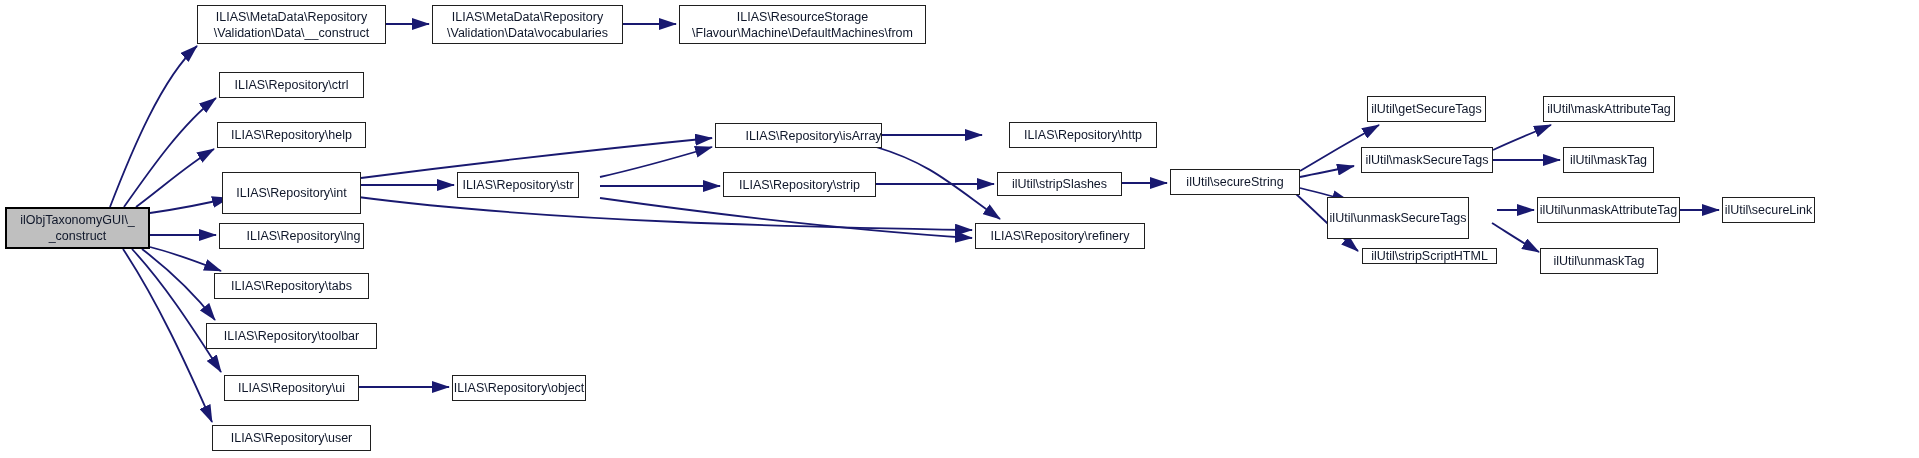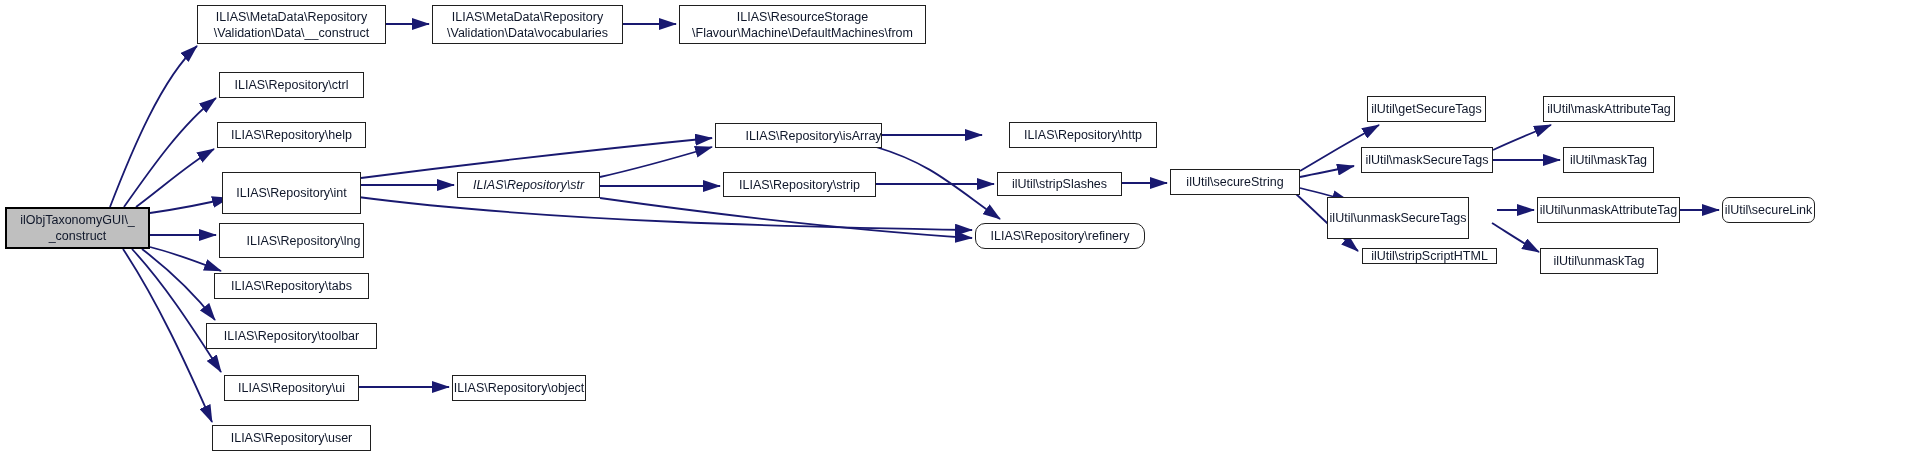--- a/index.html
+++ b/index.html
@@ -64,38 +64,38 @@
   <div class="node" style="left:197px;top:5px;width:189px;height:39px;">ILIAS\MetaData\Repository
 \Validation\Data\__construct</div>
   <div class="node" style="left:432px;top:5px;width:191px;height:39px;">ILIAS\MetaData\Repository
 \Validation\Data\vocabularies</div>
   <div class="node" style="left:679px;top:5px;width:247px;height:39px;">ILIAS\ResourceStorage
 \Flavour\Machine\DefaultMachines\from</div>
 
   <div class="node" style="left:219px;top:72px;width:145px;height:26px;">ILIAS\Repository\ctrl</div>
   <div class="node" style="left:217px;top:122px;width:149px;height:26px;">ILIAS\Repository\help</div>
   <div class="node" style="left:222px;top:172px;width:139px;height:42px;">ILIAS\Repository\int</div>
-  <div class="node" style="left:219px;top:223px;width:145px;height:35px;padding-left:27px;">ILIAS\Repository\lng</div>
+  <div class="node" style="left:219px;top:223px;width:145px;height:26px;padding-left:27px;">ILIAS\Repository\lng</div>
   <div class="node" style="left:214px;top:273px;width:155px;height:26px;">ILIAS\Repository\tabs</div>
   <div class="node" style="left:206px;top:323px;width:171px;height:26px;">ILIAS\Repository\toolbar</div>
   <div class="node" style="left:224px;top:375px;width:135px;height:26px;">ILIAS\Repository\ui</div>
   <div class="node" style="left:212px;top:425px;width:159px;height:26px;">ILIAS\Repository\user</div>
   <div class="node" style="left:452px;top:375px;width:134px;height:26px;">ILIAS\Repository\object</div>
 
-  <div class="node" style="left:457px;top:172px;width:143px;height:26px;font-style:italic;">ILIAS\Repository\str</div>
+  <div class="node" style="left:457px;top:172px;width:122px;height:26px;">ILIAS\Repository\str</div>
   <div class="node" style="left:715px;top:123px;width:167px;height:25px;padding-left:33px;">ILIAS\Repository\isArray</div>
   <div class="node" style="left:985px;top:122px;width:148px;height:26px;margin-left:24px;">ILIAS\Repository\http</div>
   <div class="node" style="left:723px;top:172px;width:153px;height:25px;">ILIAS\Repository\strip</div>
   <div class="node" style="left:997px;top:172px;width:125px;height:24px;">ilUtil\stripSlashes</div>
-  <div class="node" style="left:975px;top:223px;width:170px;height:26px;border-radius:10px;">ILIAS\Repository\refinery</div>
+  <div class="node" style="left:975px;top:223px;width:170px;height:26px;">ILIAS\Repository\refinery</div>
 
   <div class="node" style="left:1170px;top:169px;width:130px;height:26px;">ilUtil\secureString</div>
   <div class="node" style="left:1367px;top:96px;width:119px;height:26px;">ilUtil\getSecureTags</div>
   <div class="node" style="left:1361px;top:147px;width:132px;height:26px;">ilUtil\maskSecureTags</div>
   <div class="node" style="left:1327px;top:197px;width:142px;height:42px;">ilUtil\unmaskSecureTags</div>
   <div class="node" style="left:1362px;top:248px;width:135px;height:16px;">ilUtil\stripScriptHTML</div>
   <div class="node" style="left:1543px;top:96px;width:132px;height:26px;">ilUtil\maskAttributeTag</div>
   <div class="node" style="left:1563px;top:147px;width:91px;height:26px;">ilUtil\maskTag</div>
   <div class="node" style="left:1537px;top:197px;width:143px;height:26px;">ilUtil\unmaskAttributeTag</div>
   <div class="node" style="left:1540px;top:248px;width:118px;height:26px;">ilUtil\unmaskTag</div>
-  <div class="node" style="left:1722px;top:197px;width:93px;height:26px;border-radius:7px;">ilUtil\secureLink</div>
+  <div class="node" style="left:1722px;top:197px;width:93px;height:26px;">ilUtil\secureLink</div>
 
 </div>
 
 </body></html>

